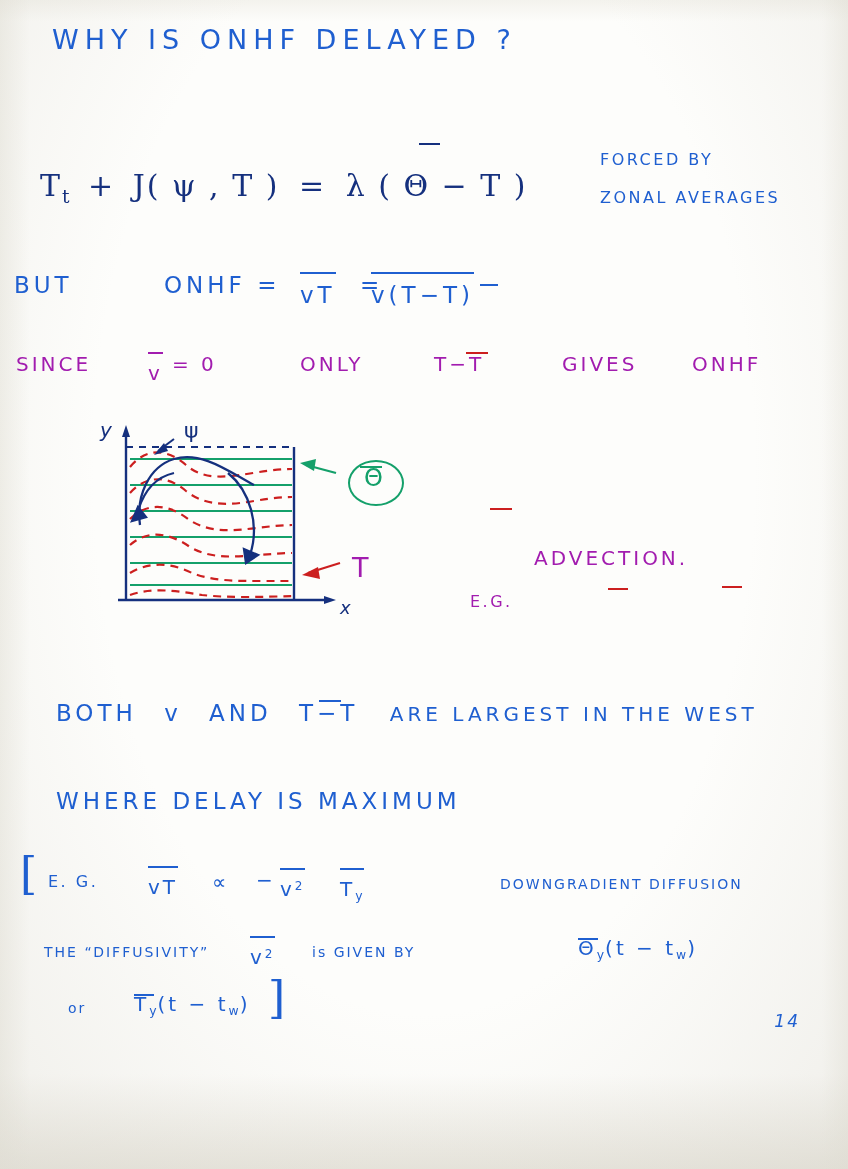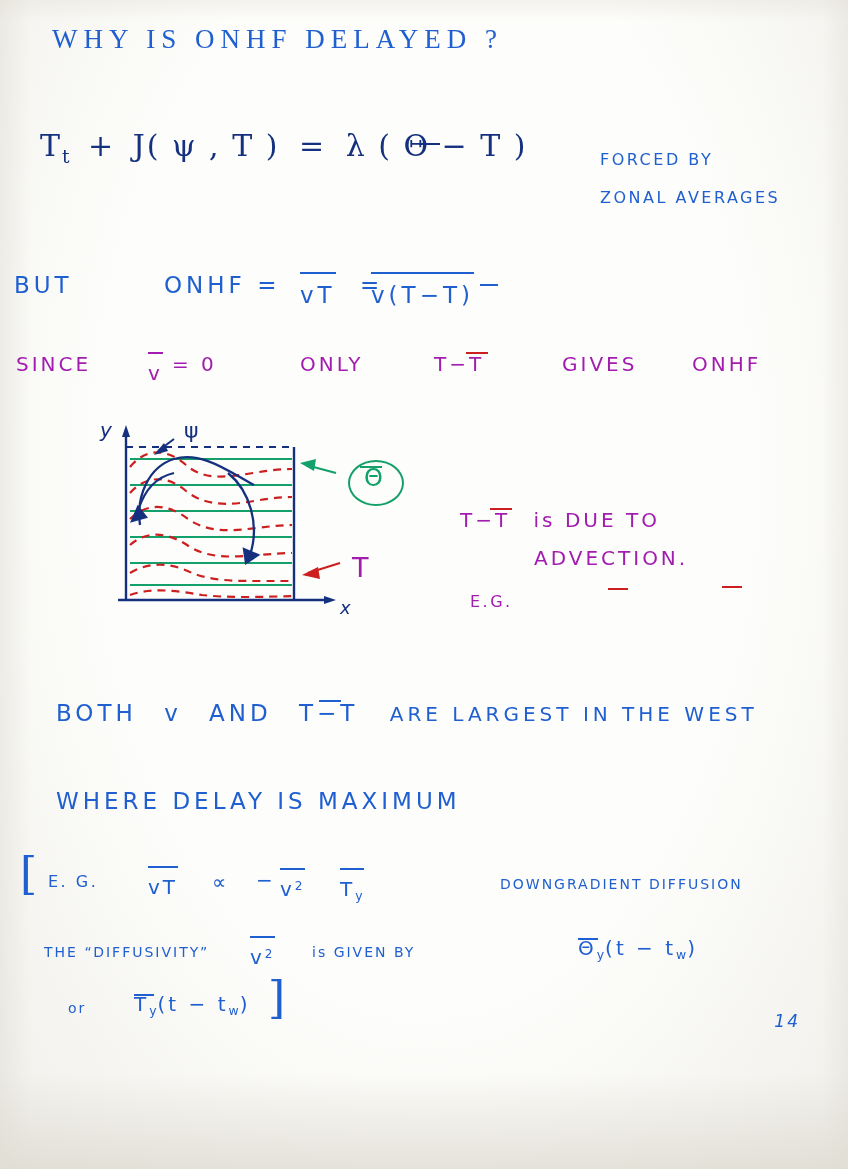--- a/index.html
+++ b/index.html
@@ -41,20 +41,21 @@
 
   .t-title {
     font-size: 27px;
     letter-spacing: 6px;
     font-weight: 500;
   }
   .t-eq {
     font-size: 30px;
     letter-spacing: 2px;
     font-family: "DejaVu Serif", serif;
+    margin-top: 40px;
   }
   .t-big {
     font-size: 23px;
     letter-spacing: 4px;
   }
   .t-mid {
     font-size: 20px;
     letter-spacing: 3px;
   }
   .t-small {
@@ -104,21 +105,21 @@
     font-family: "DejaVu Serif", serif;
   }
 </style>
 </head>
 <body>
 
 <div id="page">
 
   <div id="paper-texture"></div>
 
-  <div class="hand blue t-title" style="left:52px; top:24px;font-family:Liberation Serif, serif;">WHY IS ONHF DELAYED ?</div>
+  <div class="hand blue t-title" style="left:52px; top:24px;">WHY IS ONHF DELAYED ?</div>
 
   <div class="hand navy t-eq" style="left:40px; top:128px;">
     <span>T</span><span class="sub">t</span>
     <span style="padding:0 6px">+</span>
     <span>J( ψ , T )</span>
     <span style="padding:0 8px">=</span>
     <span>λ ( Θ − T )</span>
   </div>
 
   <div style="position:absolute; left:419px; top:143px; width:21px; height:2px; background:#15307e;"></div>
@@ -213,24 +214,20 @@
     <div class="hand navy" style="left:262px; top:182px; font-size:18px; font-style:italic;">x</div>
     <div class="hand navy" style="left:106px; top:3px; font-size:22px;">ψ</div>
   </div>
 
   <div style="position:absolute; left:348px; top:460px; width:52px; height:42px; border:2px solid #14a06a; border-radius:50%;"></div>
   <div class="hand green" style="left:364px; top:464px; font-size:24px;">Θ</div>
   <div style="position:absolute; left:360px; top:466px; width:22px; height:2px; background:#14a06a;"></div>
 
   <div class="hand red" style="left:352px; top:552px; font-size:27px;">T</div>
 
-  <div class="hand red t-mid" style="left:460px; top:508px;">
-    <span>T−T</span>
-    <span style="padding-left:14px">is DUE TO</span>
-  </div>
   <div style="position:absolute; left:490px; top:508px; width:22px; height:2px; background:#cc1f1f;"></div>
 
   <div class="hand red t-mid" style="left:534px; top:546px;">ADVECTION.</div>
 
   <div class="hand red t-small" style="left:470px; top:592px;">E.G.</div>
   <div style="position:absolute; left:608px; top:588px; width:20px; height:2px; background:#cc1f1f;"></div>
   <div style="position:absolute; left:722px; top:586px; width:20px; height:2px; background:#cc1f1f;"></div>
 
   <div class="hand blue t-big" style="left:56px; top:700px;">
     <span>BOTH</span>

